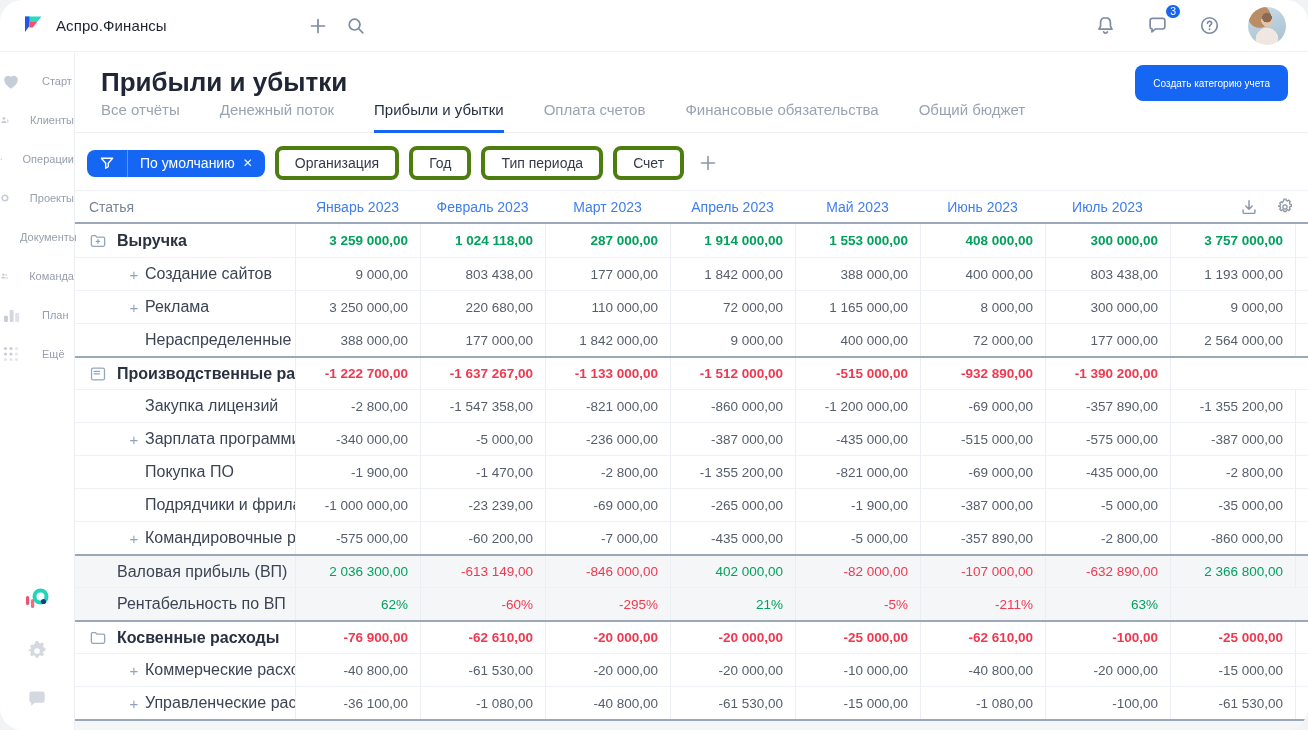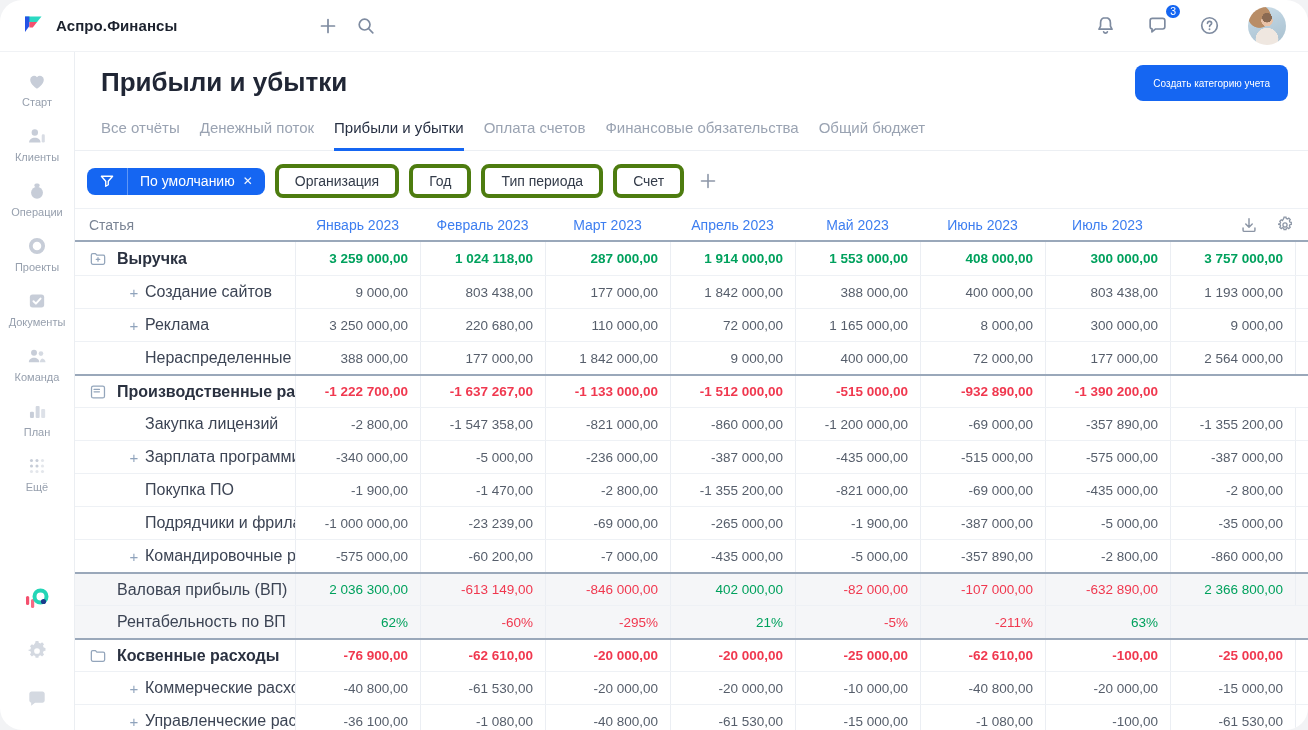--- a/index.html
+++ b/index.html
@@ -7,47 +7,47 @@
     --ink:#1F2633; --sub-ink:#3C4454; --val:#565E6B;
     --mut:#9AA3B2; --icon:#7E8BA0; --side-icon:#C7CDD8; --side-label:#97A0AE;
     --div:#EBEEF3; --line:#EEF1F5; --strong:#9AA8BA; --band:#F5F6F8;
   }
   *{box-sizing:border-box;margin:0;padding:0}
   html,body{width:1308px;height:730px;background:#F2F3F5;font-family:"Liberation Sans","DejaVu Sans",sans-serif;color:var(--ink)}
   .app{width:1308px;height:730px;background:#fff;border-radius:22px;overflow:hidden;display:flex;flex-direction:column;position:relative}
   
   .topbar{height:52px;flex:0 0 52px;display:flex;align-items:center;padding:0 22px 0 20px;border-bottom:1px solid #F0F2F5}
   .logo{width:26px;height:26px;margin-right:10px}
-  .appname{font-size:15px;font-weight:700;color:#1C222E;letter-spacing:.1px}
+  .appname{font-size:15px;font-weight:400;color:#1C222E;letter-spacing:.1px}
   .tb-ic{width:38px;height:38px;display:flex;align-items:center;justify-content:center;color:var(--icon);cursor:pointer}
   .tb-plus{margin-left:132px}
   .tb-right{margin-left:auto;display:flex;align-items:center;gap:14px}
   .badge-wrap{position:relative}
   .badge{position:absolute;top:-4px;right:-6px;min-width:17px;height:17px;border-radius:9px;background:var(--accent);color:#fff;font-size:10.5px;display:flex;align-items:center;justify-content:center;padding:0 4px;border:2px solid #fff}
   .avatar{width:38px;height:38px;border-radius:50%;margin-left:6px;cursor:pointer;
     background:
       radial-gradient(circle at 50% 28%, #8a6a52 0 14%, transparent 15%),
       radial-gradient(circle at 50% 36%, #e9c3a8 0 18%, transparent 19%),
       radial-gradient(circle at 50% 85%, #efe7e0 0 30%, transparent 31%),
       radial-gradient(circle at 30% 25%, #b98d66 0 28%, transparent 30%),
       linear-gradient(160deg,#cfe0ea 0%, #b9cfdd 45%, #a8bfce 100%);}
   
   .body{flex:1;display:flex;min-height:0}
   .sidebar{width:75px;flex:0 0 75px;border-right:1px solid #EBEEF2;display:flex;flex-direction:column;align-items:center;padding:10px 0 14px}
-  .side-item{width:100%;display:flex;flex-direction:column;align-items:center;gap:4px;padding:8px 0 9px;cursor:pointer}
+  .side-item{width:100%;display:flex;flex-direction:row;align-items:center;gap:20px;padding:8px 0 9px;cursor:pointer}
   .side-item svg{display:block}
   .side-label{font-size:11px;color:var(--side-label)}
   .side-spacer{flex:1}
   .side-bottom{display:flex;flex-direction:column;align-items:center;gap:26px;padding-bottom:6px}
   .main{flex:1;min-width:0;display:flex;flex-direction:column}
   
   .page-head{display:flex;align-items:flex-start;justify-content:space-between;padding:13px 20px 0 26px}
   .page-title{font-size:26px;font-weight:600;color:#202635;line-height:34px}
   .create-btn{background:var(--accent);color:#fff;border:none;border-radius:8px;height:36px;padding:0 18px;font-size:10px;font-weight:500;font-family:inherit;cursor:pointer}
-  .tabs{margin-top:18px;padding-left:26px;border-bottom:1px solid #ECEFF3;display:flex;gap:20px}
+  .tabs{margin-top:0;padding-left:26px;border-bottom:1px solid #ECEFF3;display:flex;gap:40px}
   .tab{font-size:15px;color:var(--mut);padding-bottom:12px;cursor:pointer;border-bottom:3px solid transparent;margin-bottom:-1px;white-space:nowrap}
   .tab.active{color:#273043;font-weight:500;border-bottom-color:var(--accent)}
   
   .filters{display:flex;align-items:center;gap:10px;padding:13px 0 10px 12px}
   .chip-default{display:flex;align-items:center;height:27px;background:var(--accent);border-radius:8px;color:#fff;cursor:pointer;overflow:hidden}
   .chip-default .fpart{padding:0 12px;display:flex;align-items:center;height:100%}
   .chip-default .fdiv{width:1px;height:100%;background:rgba(255,255,255,.32)}
   .chip-default .flabel{padding:0 12px;font-size:14px;display:flex;align-items:center;gap:8px}
   .chip-default .x{font-size:12px;opacity:.95}
   .chip{height:34px;padding:0 16px;display:flex;align-items:center;background:#fff;border:4px solid #4d7c0f;border-radius:8px;font-size:14px;color:#333B49;cursor:pointer}

